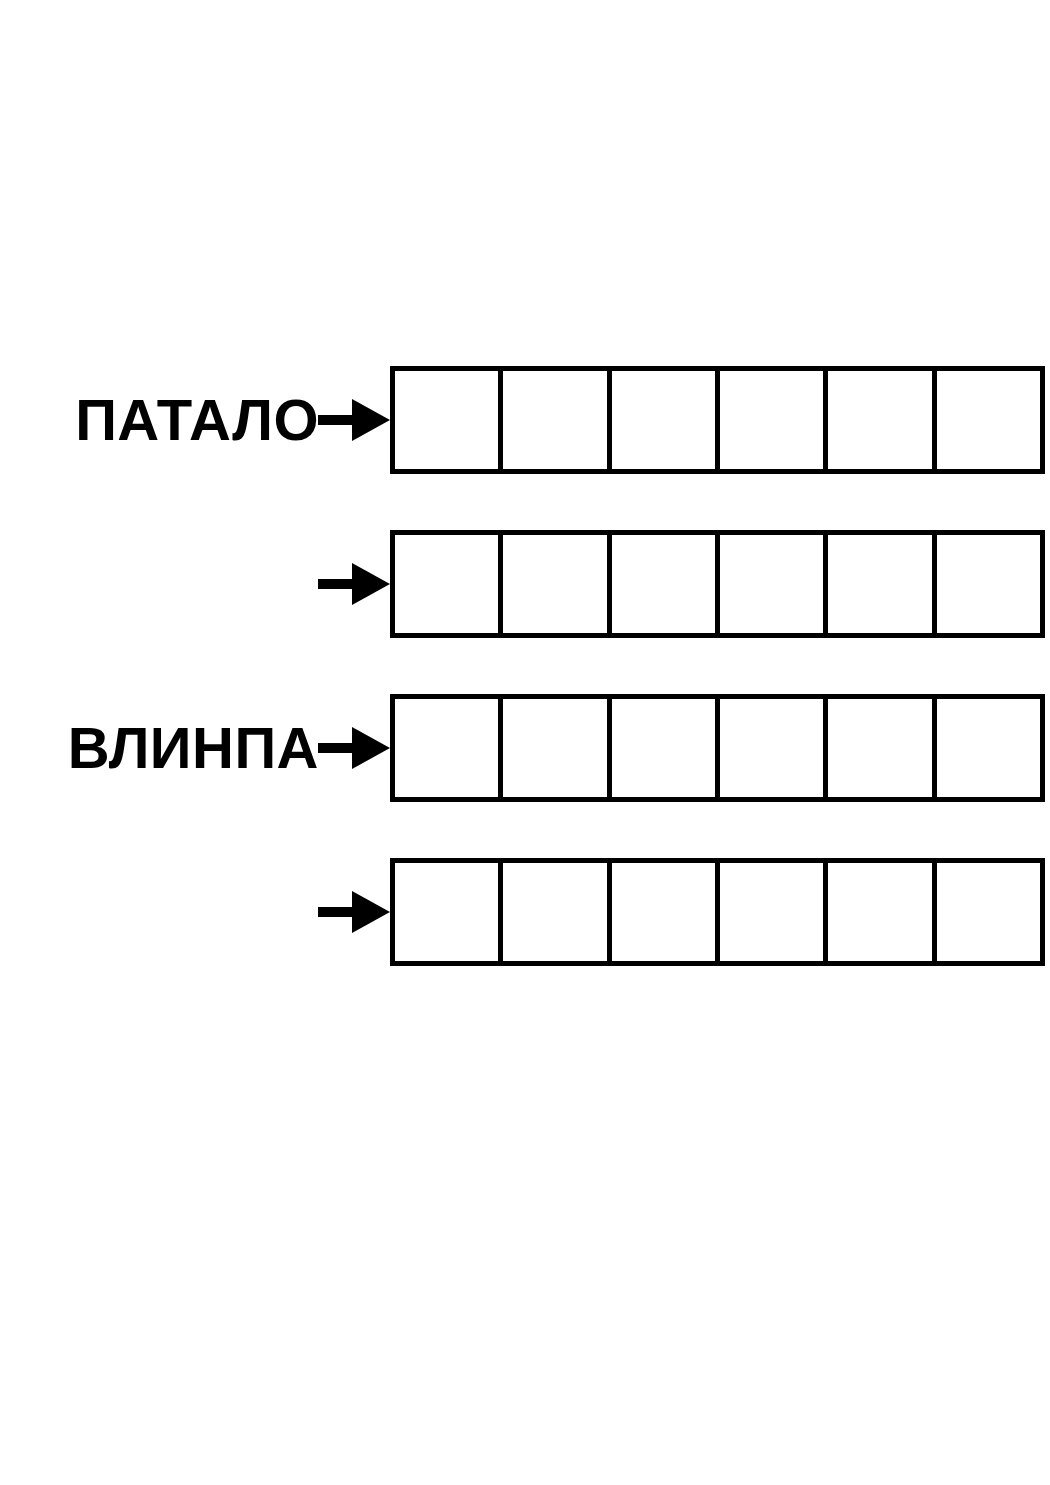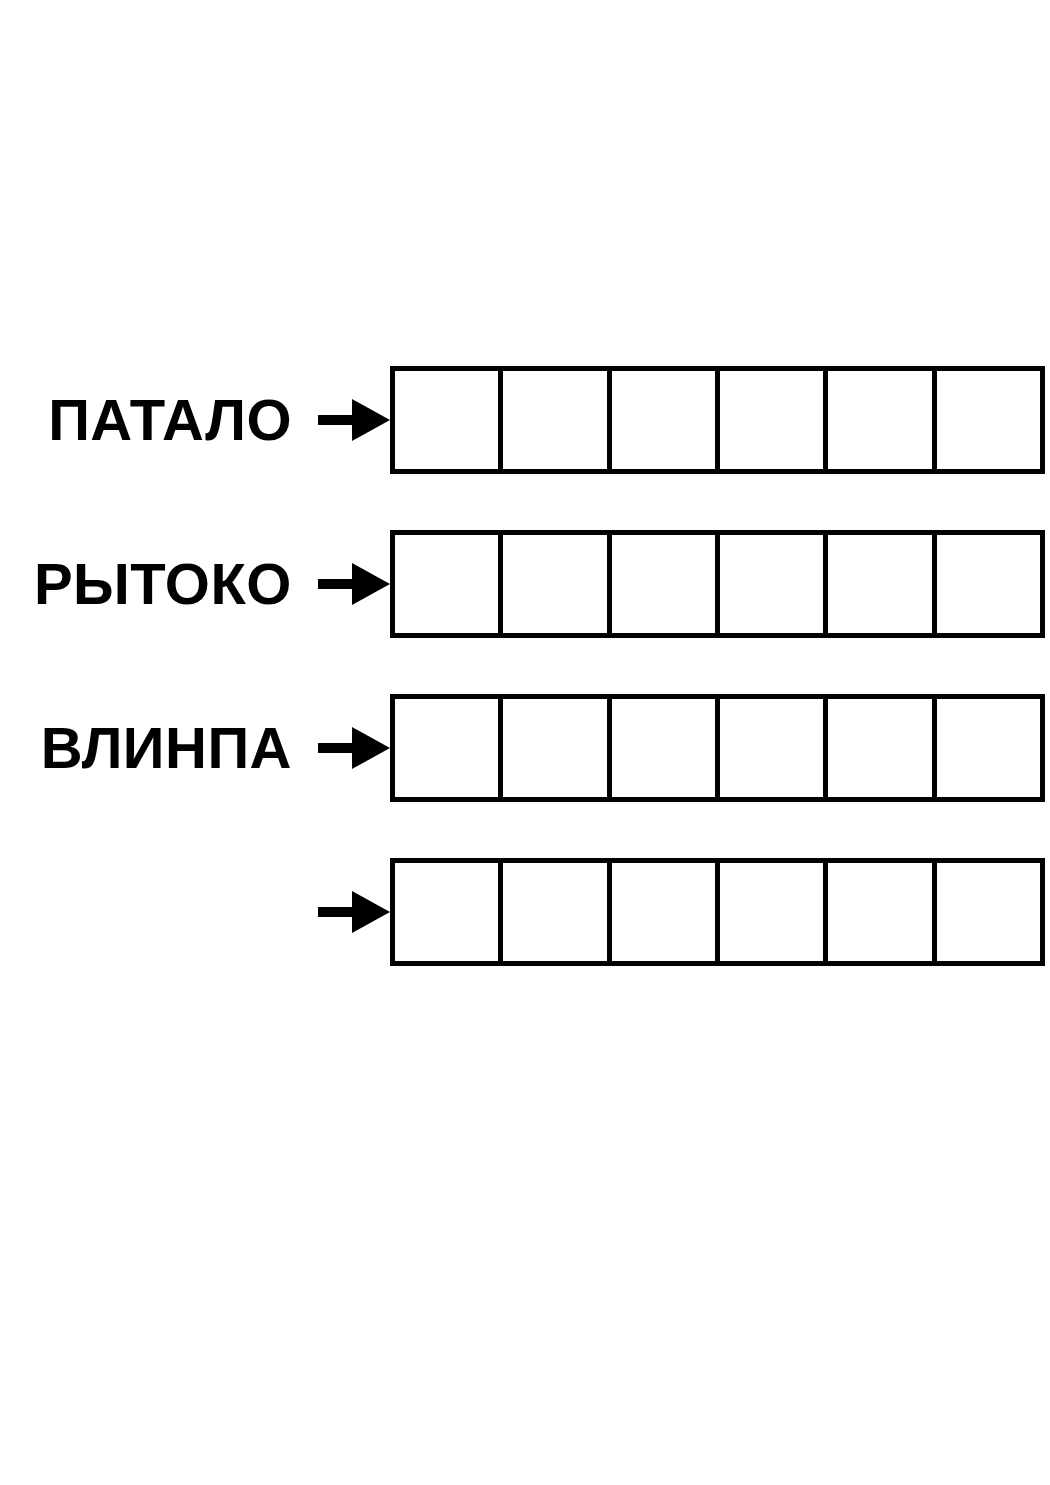--- a/index.html
+++ b/index.html
@@ -50,20 +50,21 @@
     align-items: center;
     justify-content: flex-end;
     font-family: "Liberation Sans", "DejaVu Sans", sans-serif;
     font-size: 58px;
     font-weight: 700;
     letter-spacing: 0.5px;
     color: #000000;
     line-height: 1;
     white-space: nowrap;
     text-transform: uppercase;
+    padding-left: 27px;
   }
 
   .arrow {
     position: absolute;
     left: 318px;
     top: 0;
     width: 72px;
     height: 108px;
     display: flex;
     align-items: center;
@@ -113,21 +114,20 @@
         <div class="cell"></div>
         <div class="cell"></div>
         <div class="cell"></div>
         <div class="cell"></div>
         <div class="cell"></div>
         <div class="cell"></div>
       </div>
     </div>
 
     <div class="task-row">
-      <div class="word-label">РЫТОКО</div>
       <div class="arrow">
         <svg width="72" height="46" viewBox="0 0 72 46" aria-hidden="true">
           <rect x="0" y="18" width="42" height="10" fill="#000000"></rect>
           <polygon points="34,2 72,23 34,44" fill="#000000"></polygon>
         </svg>
       </div>
       <div class="cell-strip">
         <div class="cell"></div>
         <div class="cell"></div>
         <div class="cell"></div>

